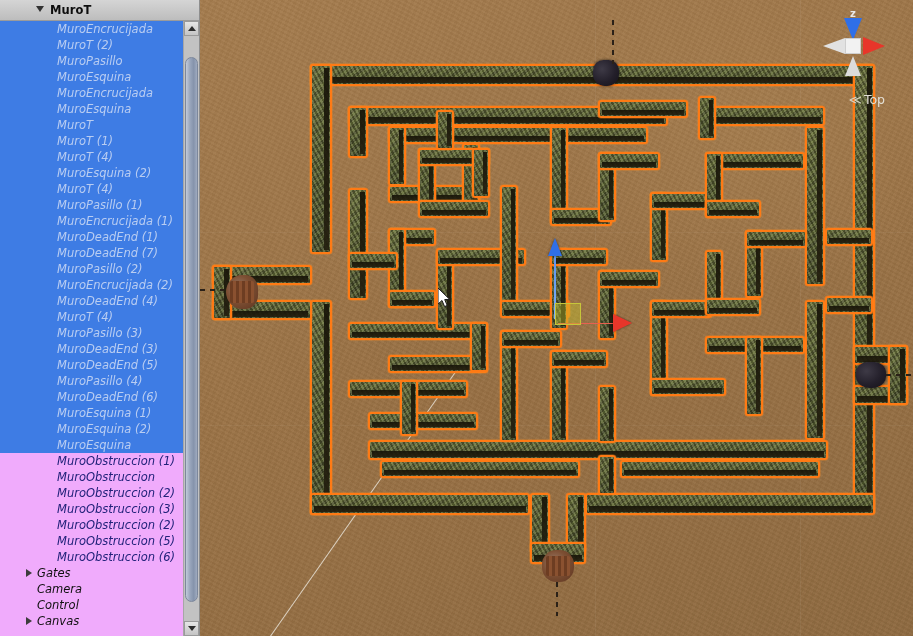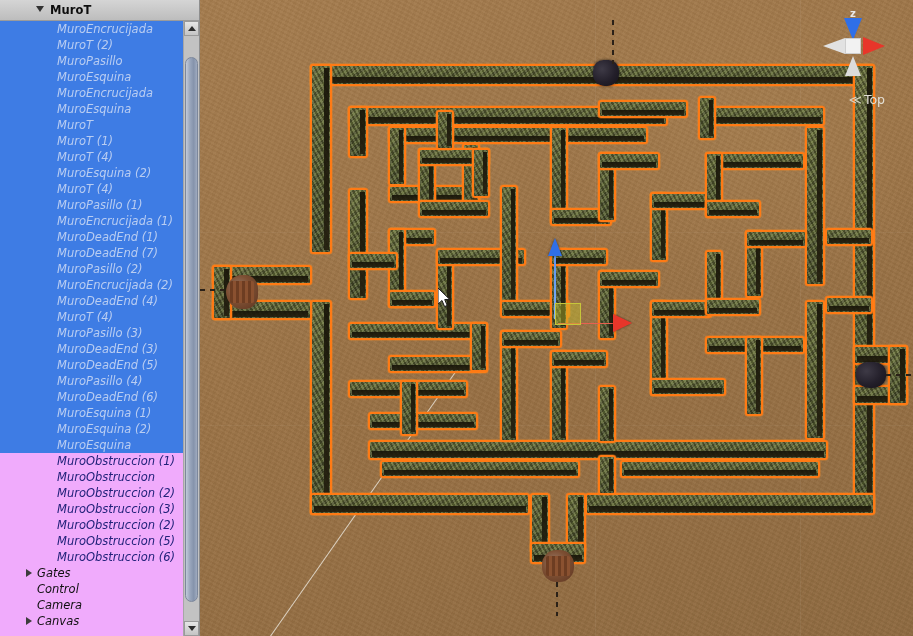--- a/index.html
+++ b/index.html
@@ -371,24 +371,24 @@
           <span class="rowtext">MuroObstruccion (5)</span>
         </div>
         <div class="row d3">
           <span class="rowtext">MuroObstruccion (6)</span>
         </div>
         <div class="row d1 root witharrow">
           <span class="arrow"></span>
           <span class="rowtext">Gates</span>
         </div>
         <div class="row d1 root noarrow">
+          <span class="rowtext">Camera</span>
+        </div>
+        <div class="row d1 root noarrow">
           <span class="rowtext">Control</span>
-        </div>
-        <div class="row d1 root noarrow">
-          <span class="rowtext">Camera</span>
         </div>
         <div class="row d1 root witharrow">
           <span class="arrow"></span>
           <span class="rowtext">Canvas</span>
         </div>
       </div>
 
     <div id="vscroll">
       <div class="sb-btn up">
         <span class="tri-up"></span>

